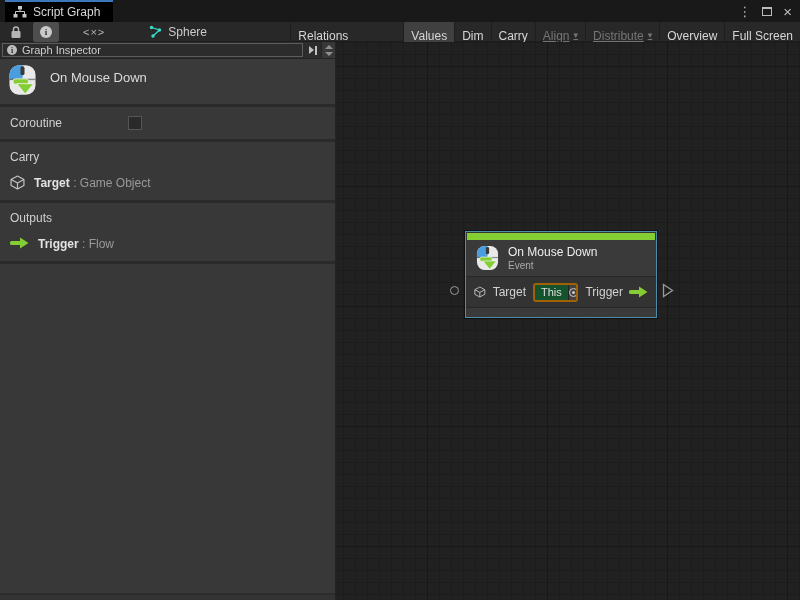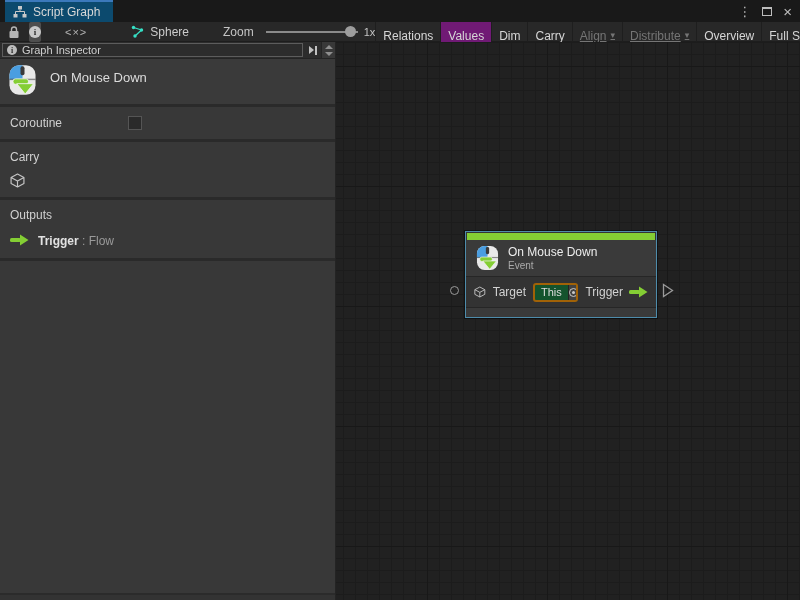--- a/index.html
+++ b/index.html
@@ -1,21 +1,21 @@
 <!DOCTYPE html>
 <html><head>
 <meta charset="utf-8">
 <style>
   * { margin:0; padding:0; box-sizing:border-box; }
   html,body { width:800px; height:600px; overflow:hidden; }
   body { position:relative; background:#191919; font-family:"Liberation Sans", sans-serif; color:#d4d4d4; -webkit-font-smoothing:antialiased; }
 
   
   .titlebar { position:absolute; left:0; top:0; width:800px; height:22px; background:#191919; }
-  .tab { position:absolute; left:5px; top:0; height:22px; width:108px; background:#0c4a6e; border-top:2px solid #3B79BB; display:flex; align-items:center; gap:6px; padding:4px 8px; }
+  .tab { position:absolute; left:5px; top:0; height:22px; width:108px; background:#000000; border-top:2px solid #3B79BB; display:flex; align-items:center; gap:6px; padding:4px 8px; }
   .tab-label { font-size:12px; color:#d8d8d8; white-space:nowrap; }
   .win-controls { position:absolute; right:8px; top:0; height:22px; display:flex; align-items:center; gap:11px; color:#bdbdbd; }
   .kebab { font-size:13px; line-height:1; cursor:default; }
   .maxbox { width:10px; height:9px; border:1px solid #bdbdbd; border-top-width:2px; display:inline-block; }
   .closex { font-size:15px; line-height:1; }
 
   
   .toolbar { position:absolute; left:0; top:22px; width:800px; height:20px; background:#282828; display:flex; align-items:center; border-bottom:1px solid #1d1d1d; }
   .tb-icon-btn { height:20px; display:flex; align-items:center; justify-content:center; }
   .tb-lock { margin-left:8px; width:16px; }
@@ -24,21 +24,21 @@
   .tb-code { margin-left:24px; color:#b4b4b4; font-size:11px; letter-spacing:1px; white-space:nowrap; }
   .tb-sphere { margin-left:44px; display:flex; align-items:flex-start; gap:6px; }
   .tb-sphere-label { font-size:12px; color:#cccccc; }
   .tb-zoom { margin-left:34px; display:flex; align-items:center; }
   .tb-zoom-label { font-size:12px; color:#c4c4c4; }
   .zoom-track { position:relative; width:92px; height:2px; background:#8a8a8a; margin-left:12px; }
   .zoom-knob { position:absolute; right:2px; top:-5px; width:11px; height:11px; border-radius:50%; background:#9d9d9d; }
   .tb-zoom-value { font-size:11px; color:#c4c4c4; margin-left:6px; }
   .tb-buttons { margin-left:auto; height:20px; display:flex; align-items:stretch; }
   .tb-btn { display:flex; align-items:center; padding:14px 7px; font-size:12px; color:#d6d6d6; border-left:1px solid #1e1e1e; white-space:nowrap; gap:4px; }
-  .tb-btn.selected { background:#701a75; }
+  .tb-btn.selected { background:#404040;margin-left:48px; }
   .tb-btn.disabled { color:#757575;text-decoration:underline; }
   .caret { font-size:9px; line-height:1; }
 
   
   .canvas { position:absolute; left:336px; top:42px; width:464px; height:558px; background-color:#212121;
     background-image:
       linear-gradient(to right, #181818 1px, transparent 1px),
       linear-gradient(to bottom, #181818 1px, transparent 1px),
       linear-gradient(to right, #1c1c1c 1px, transparent 1px),
       linear-gradient(to bottom, #1c1c1c 1px, transparent 1px);
@@ -134,27 +134,20 @@
   <div class="tb-sphere">
     <svg width="13" height="13" viewBox="0 0 13 13">
       <path d="M2.5 2.5 L10.5 5 L4 11" stroke="#35E0C5" stroke-width="1.3" fill="none"></path>
       <circle cx="2.5" cy="2.5" r="1.7" fill="#35E0C5"></circle>
       <circle cx="10.5" cy="5" r="1.7" fill="#35E0C5"></circle>
       <circle cx="4" cy="11" r="1.7" fill="#35E0C5"></circle>
     </svg>
     <span class="tb-sphere-label">Sphere</span>
   </div>
 
-  <div class="tb-zoom">
-    <span class="tb-zoom-label">Zoom</span>
-    <span class="zoom-track">
-      <span class="zoom-knob"></span>
-    </span>
-    <span class="tb-zoom-value">1x</span>
-  </div>
 
   <div class="tb-buttons">
     <div class="tb-btn">
         <span>Relations</span>
       </div>
     <div class="tb-btn selected">
         <span>Values</span>
       </div>
     <div class="tb-btn">
         <span>Dim</span>
@@ -262,20 +255,23 @@
   </div>
 
   <div class="divider"></div>
 
   <div class="section">
     <div class="section-title">Carry</div>
     <div class="section-row">
       <svg width="15" height="15" viewBox="0 0 14 14">
         <path d="M7 1 L13 4.2 V9.8 L7 13 L1 9.8 V4.2 Z M1 4.2 L7 7.4 L13 4.2 M7 7.4 V13" stroke="#c4c4c4" stroke-width="1.1" fill="none" stroke-linejoin="round"></path>
       </svg>
+      <span>
+        <span class="row-name">Target</span><span class="row-sep"> : </span><span class="row-type">Game Object</span>
+      </span>
     </div>
   </div>
 
   <div class="divider"></div>
 
   <div class="section">
     <div class="section-title">Outputs</div>
     <div class="section-row">
       <svg width="19" height="12" viewBox="0 0 19 12">
         <rect x="0" y="4" width="11" height="4" rx="1.5" fill="#84CE34"></rect>

